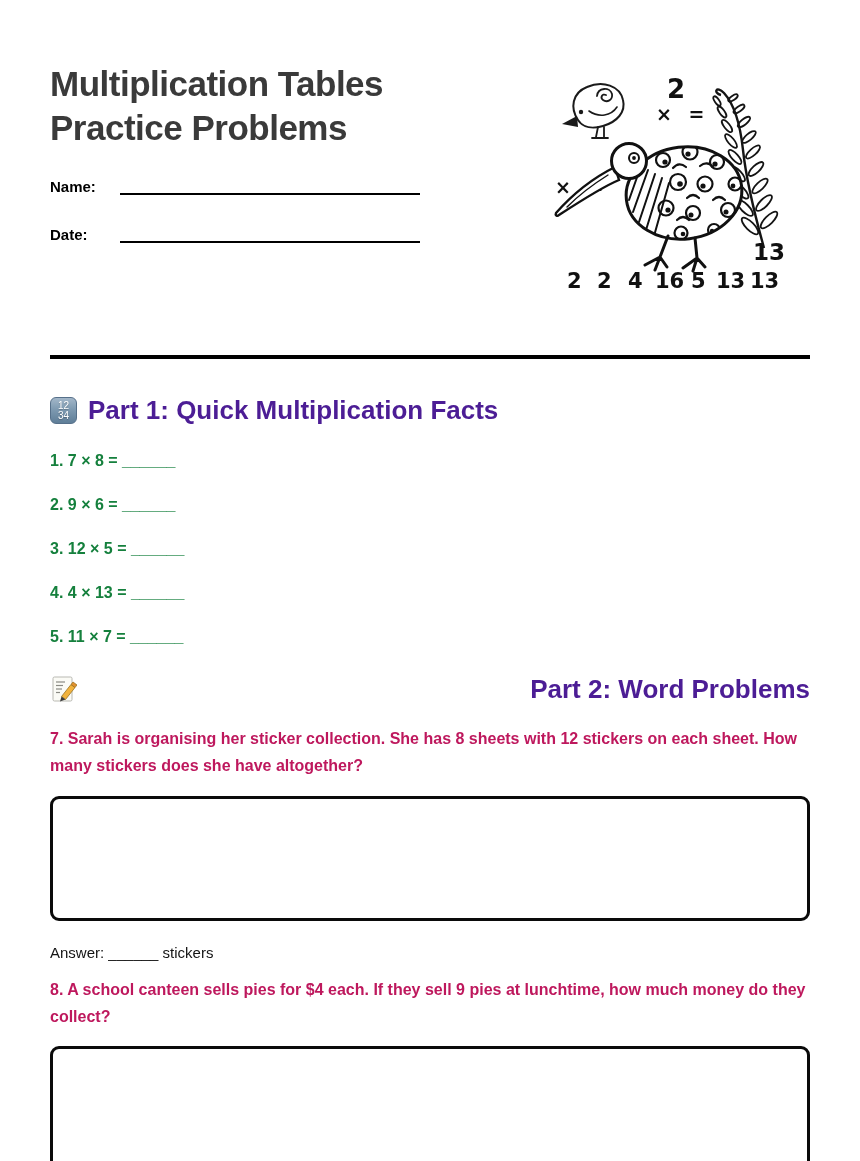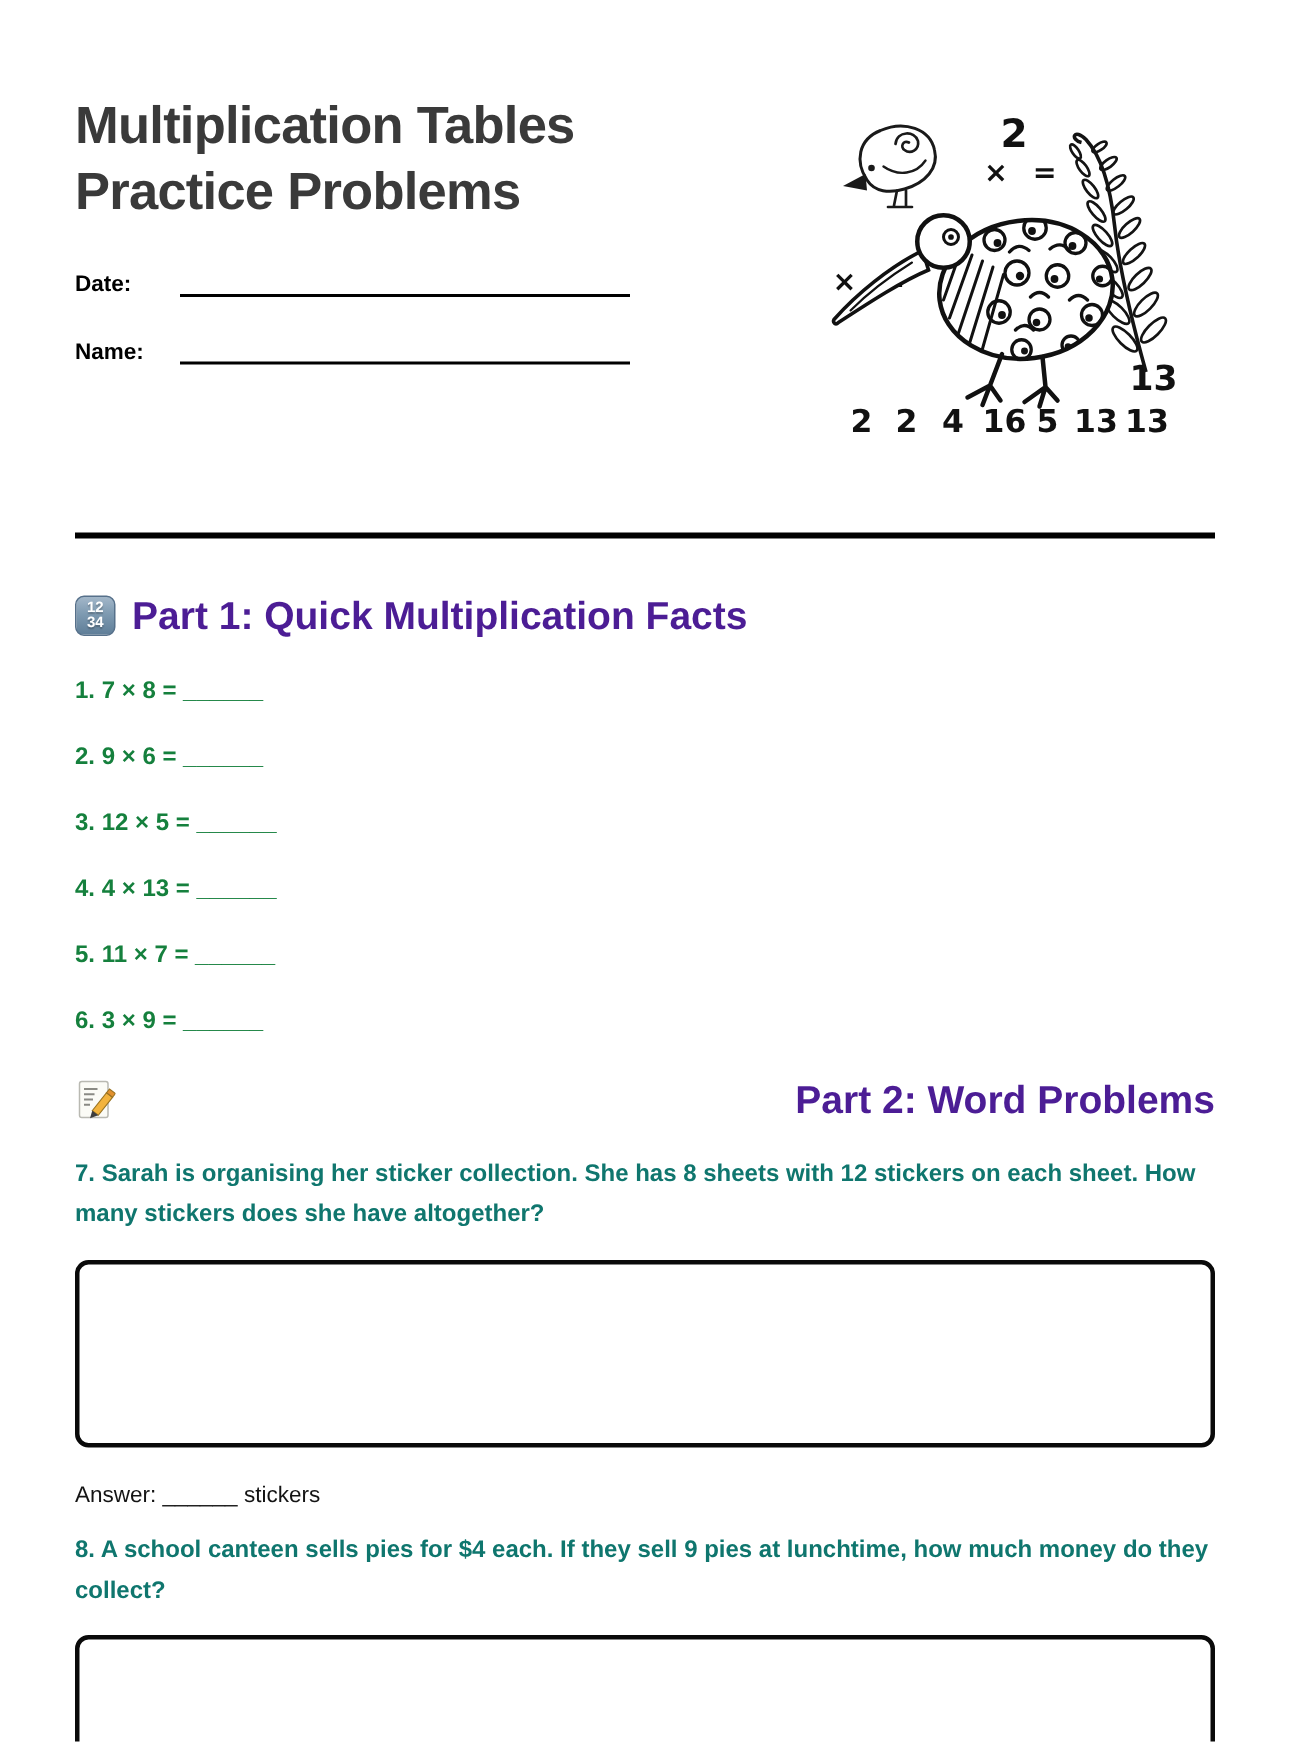--- a/index.html
+++ b/index.html
@@ -39,76 +39,75 @@
   
   .part-header { display: flex; align-items: center; gap: 11px; margin-top: 36px; }
   .part-header.second { margin-top: 28px; justify-content: space-between; }
   .part-title { font-size: 26px; font-weight: bold; color: #4c1d95; }
 
   .num-icon {
     width: 27px; height: 27px; border-radius: 6px;
     background: linear-gradient(180deg, #a3b7c9 0%, #7e9ab1 45%, #5f7e98 100%);
     border: 1px solid #56708a;
     display: flex; flex-direction: column; align-items: center; justify-content: center;
-    color: #fff; font-size: 10px; font-weight: bold; line-height: 10px;
+    color: #fff; font-size: 10px; font-weight: normal; line-height: 10px;
     text-shadow: 0 1px 1px rgba(0,0,0,.25);
     flex: 0 0 auto;
   }
   .memo-icon { width: 27px; height: 27px; flex: 0 0 auto; }
 
   
   .problems { list-style: none; margin: 6px 0 0 0; padding: 0; }
   .problems li { margin-top: 26px; font-size: 16px; font-weight: bold; color: #15803d; }
   .problems li .blank { font-weight: bold; }
 
   
-  .word-problem { margin-top: 20px; font-size: 16px; font-weight: bold; line-height: 1.7; color: #0f766e; }
+  .word-problem { margin-top: 20px; font-size: 16px; font-weight: bold; line-height: 1.7; color: #be185d; }
   .word-problem.p8 { margin-top: 11px; }
   .answer-box {
     margin-top: 10px; height: 125px; width: 100%;
     border: 3px solid #0a0a0a; border-radius: 9px; background: #fff;
   }
   .answer-line { margin-top: 23px; font-size: 15px; color: #141414; }
 </style>
 </head>
 <body>
 
 <div class="page">
 
   <h1 class="title">
     <span>Multiplication Tables</span><br>
     <span>Practice Problems</span>
   </h1>
 
+  <div class="field-row name">
+    <span class="field-label">Name:</span>
+    <span class="field-line"></span>
+  </div>
   <div class="field-row date">
     <span class="field-label">Date:</span>
-    <span class="field-line"></span>
-  </div>
-  <div class="field-row name">
-    <span class="field-label">Name:</span>
     <span class="field-line"></span>
   </div>
 
   <hr class="divider">
 
   <div class="part-header">
     <span class="num-icon">
       <span>12</span>
       <span>34</span>
     </span>
     <span class="part-title">Part 1: Quick Multiplication Facts</span>
   </div>
 
   <ul class="problems">
     <li><span>1. 7 × 8 =</span> <span class="blank">______</span></li>
     <li><span>2. 9 × 6 =</span> <span class="blank">______</span></li>
     <li><span>3. 12 × 5 =</span> <span class="blank">______</span></li>
     <li><span>4. 4 × 13 =</span> <span class="blank">______</span></li>
     <li><span>5. 11 × 7 =</span> <span class="blank">______</span></li>
-    <li><span>6. 3 × 9 =</span> <span class="blank">______</span></li>
   </ul>
 
   <div class="part-header second">
     <svg class="memo-icon" viewBox="0 0 27 27">
       <rect x="3" y="1" width="19" height="24" rx="1.5" fill="#fbfbf6" stroke="#b9b9b2" stroke-width="1"></rect>
       <g stroke="#8a8a84" stroke-width="1.2">
         <line x1="6" y1="6" x2="15" y2="6"></line>
         <line x1="6" y1="9.5" x2="13" y2="9.5"></line>
         <line x1="6" y1="13" x2="12" y2="13"></line>
         <line x1="6" y1="16.5" x2="10" y2="16.5"></line>

